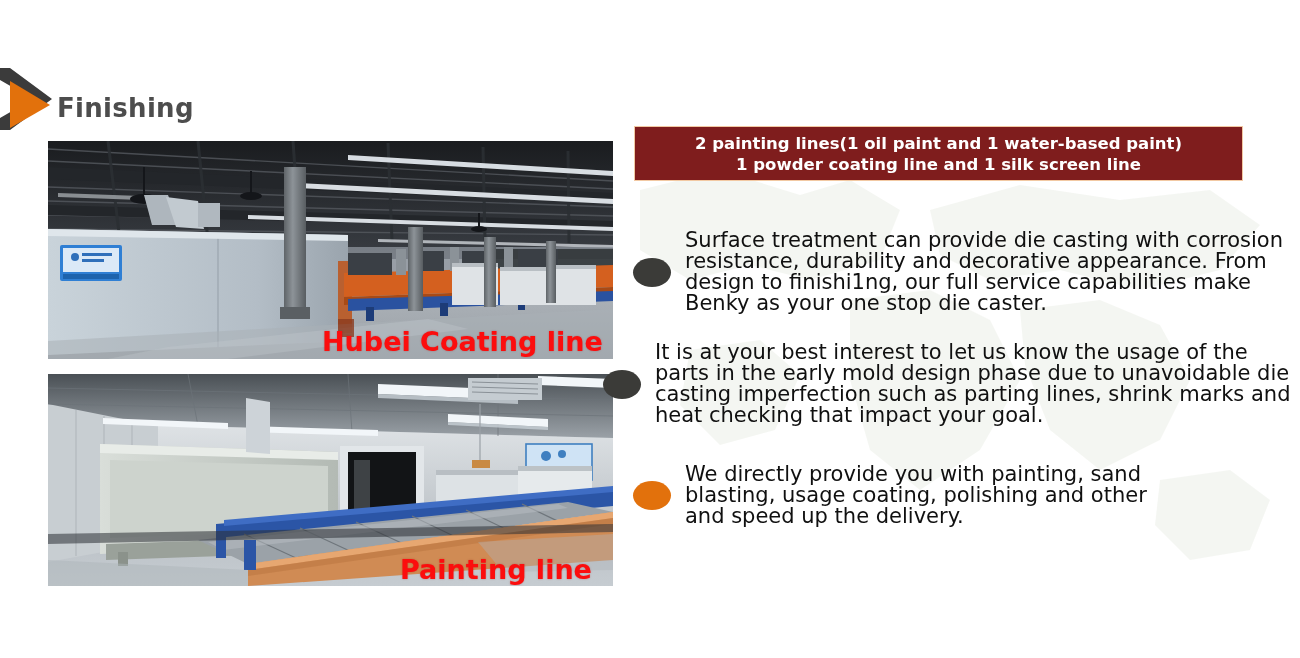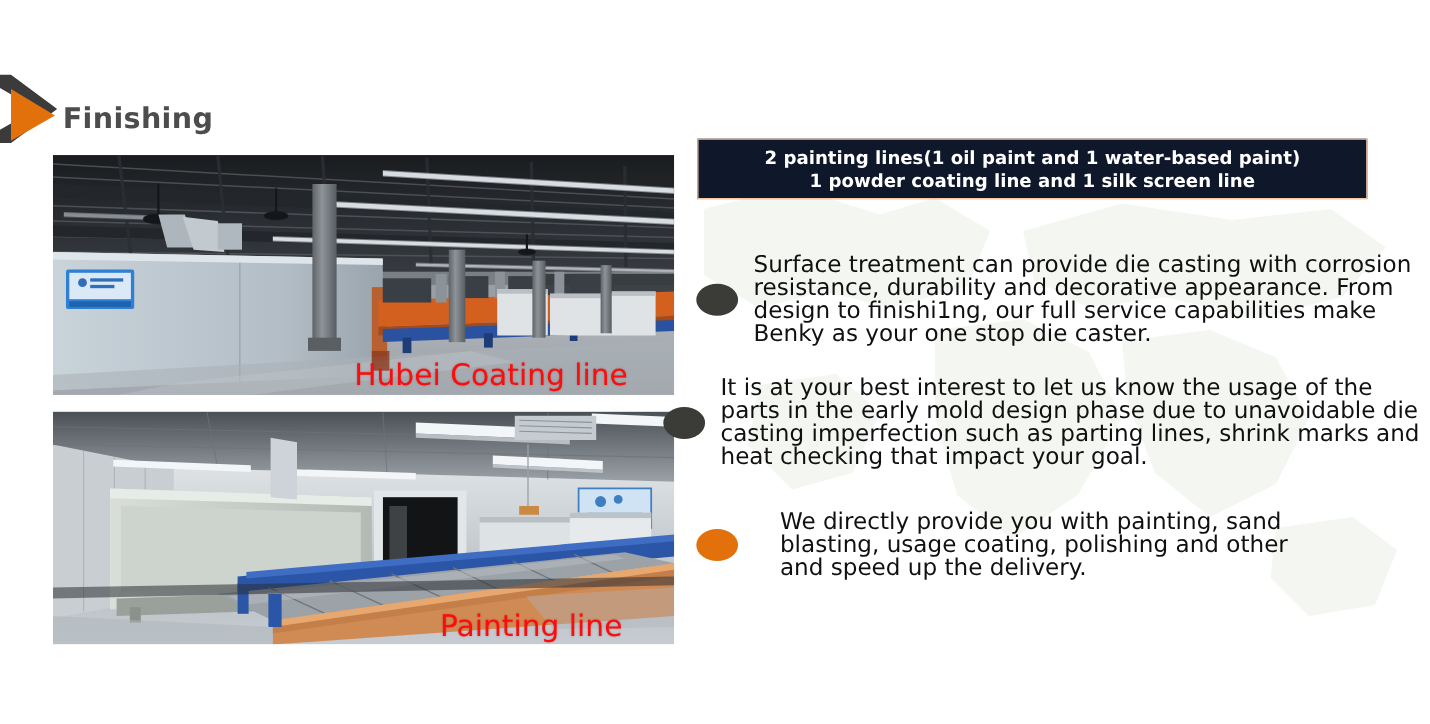--- a/index.html
+++ b/index.html
@@ -58,37 +58,37 @@
     overflow: hidden;
   }
   #photo-coating { left: 48px; top: 141px; width: 565px; height: 218px; }
   #photo-painting { left: 48px; top: 374px; width: 565px; height: 212px; }
 
   .photo-svg { display: block; width: 100%; height: 100%; }
 
   .photo-caption {
     position: absolute;
     color: #fc0d0d;
-    font-weight: normal;
+    font-weight: bold;
     font-size: 27px;
     text-shadow: 0 0 2px rgba(150,0,0,0.35);
     white-space: nowrap;
     font-family: "DejaVu Sans", "Liberation Sans", sans-serif;
   }
   #caption-coating { left: 322px; top: 326px; }
   #caption-painting { left: 400px; top: 554px; }
 
   
   #banner {
     position: absolute;
     left: 634px;
     top: 126px;
     width: 609px;
     height: 55px;
-    background: #0f172a;
+    background: #7f1d1d;
     border: 1px solid #f2c9a3;
     display: flex;
     flex-direction: column;
     align-items: center;
     justify-content: center;
     padding-top: 1px;
   }
   .banner-line {
     color: #ffffff;
     font-weight: bold;
@@ -100,21 +100,21 @@
   }
 
   
   .bullet-block {
     position: absolute;
     display: flex;
     align-items: center;
   }
   #bullet-block-0 { left: 633px; top: 230px; width: 630px; }
   #bullet-block-1 { left: 603px; top: 342px; width: 630px; }
-  #bullet-block-2 { left: 633px; top: 464px; width: 630px; gap: 24px; }
+  #bullet-block-2 { left: 633px; top: 464px; width: 630px; }
 
   .bullet-dot {
     flex: 0 0 auto;
     width: 38px;
     height: 29px;
     border-radius: 50%;
     margin-right: 14px;
   }
   .bullet-dot.dark { background: #3b3b38; }
   .bullet-dot.orange { background: #E2710C; }

